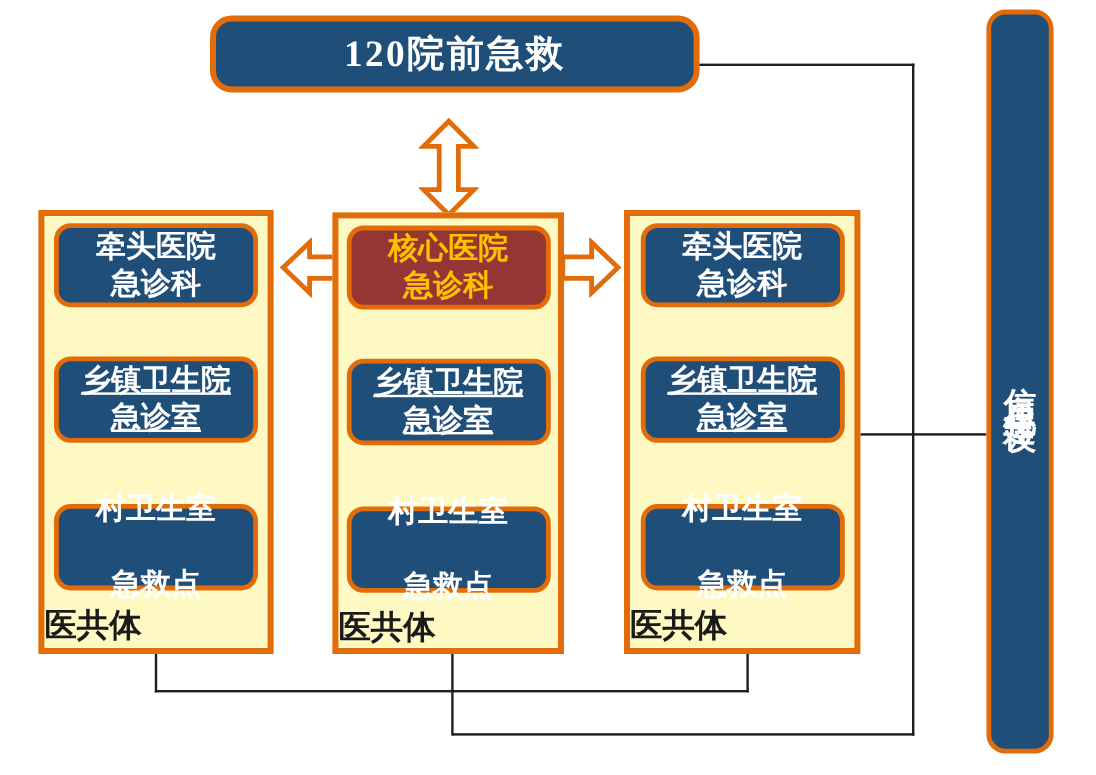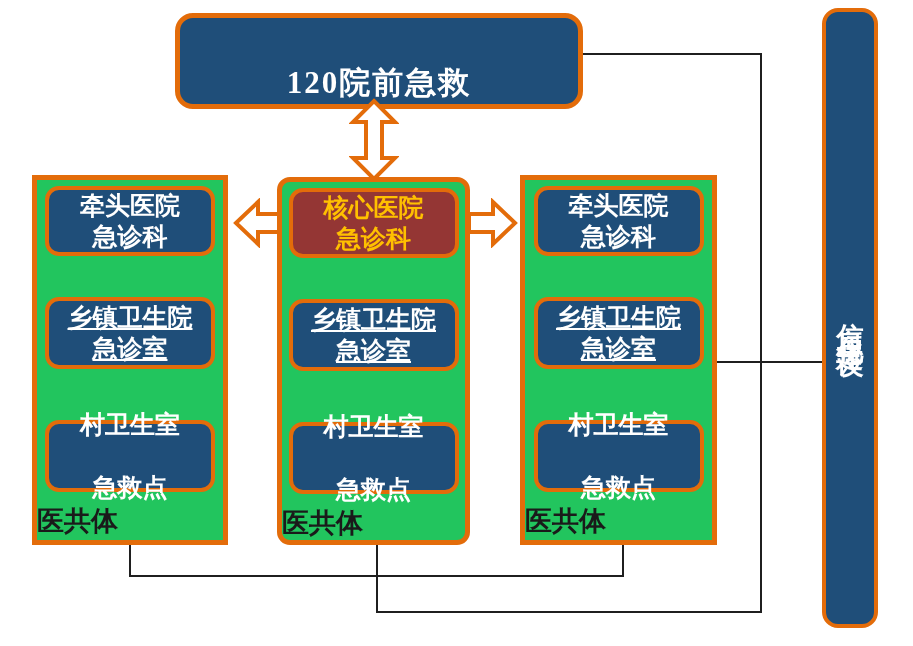--- a/index.html
+++ b/index.html
@@ -5,34 +5,34 @@
   html,body{margin:0;padding:0;background:#ffffff;}
   .canvas{
     position:relative;
     width:913px;height:646px;
     background:#ffffff;
     overflow:hidden;
     font-family:"Liberation Serif","DejaVu Serif",serif;
   }
   
   .title-box{
-    position:absolute;left:175px;top:13px;width:408px;height:96px;
+    position:absolute;left:175px;top:13px;width:408px;height:64px;
     background:#1F4E79;border:5px solid #E36C0A;border-radius:18px;
     box-sizing:border-box;
-    display:flex;align-items:flex-end;justify-content:center;
+    display:flex;align-items:center;justify-content:center;
     color:#ffffff;font-weight:bold;font-size:31px;letter-spacing:2px;
   }
   
   .column{
     position:absolute;top:175px;height:370px;
-    background:#22c55e;border:5px solid #E36C0A;
+    background:#fef9c3;border:5px solid #E36C0A;
     box-sizing:border-box;
   }
   .col-left{left:32px;width:196px;}
-  .col-center{left:277px;top:177px;width:193px;height:368px;border-radius:13px;}
+  .col-center{left:277px;top:177px;width:193px;height:368px;}
   .col-right{left:520px;width:197px;}
   
   .node{
     position:absolute;left:50%;transform:translateX(-50%);
     width:170px;height:72px;
     background:#1F4E79;border:4px solid #E36C0A;border-radius:14px;
     box-sizing:border-box;
     display:flex;flex-direction:column;align-items:center;justify-content:center;
     color:#ffffff;font-weight:bold;font-size:25px;line-height:31px;
     white-space:nowrap;

